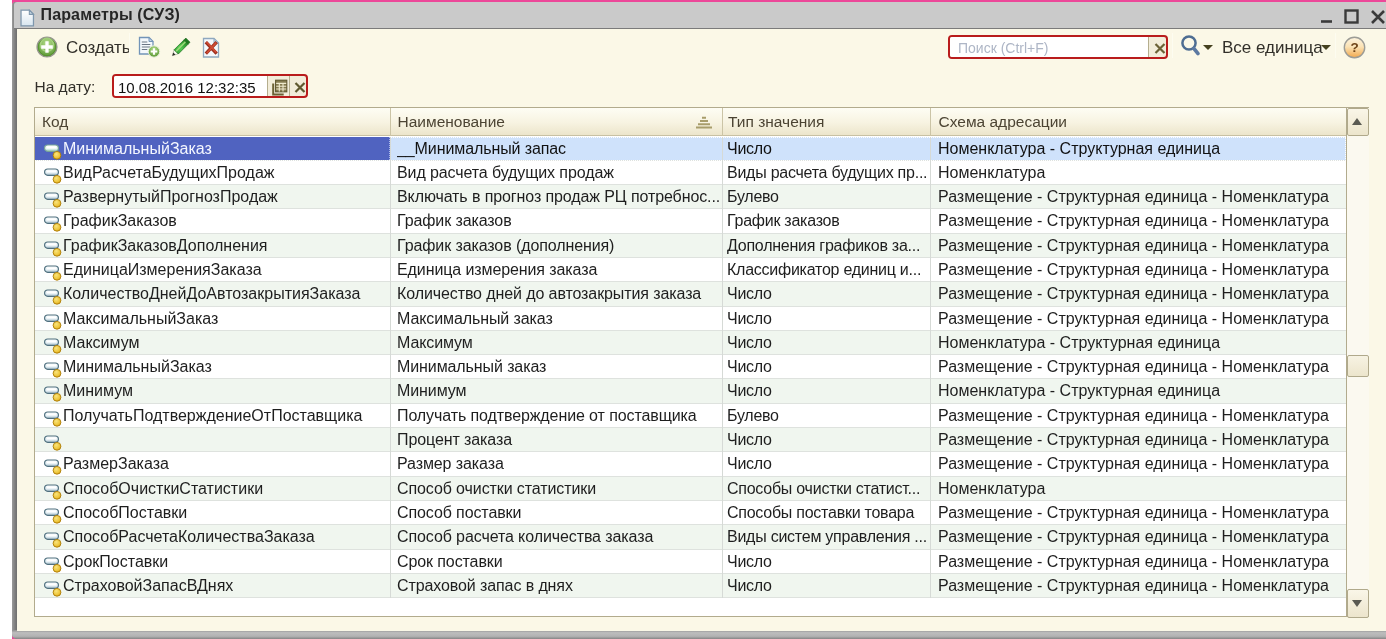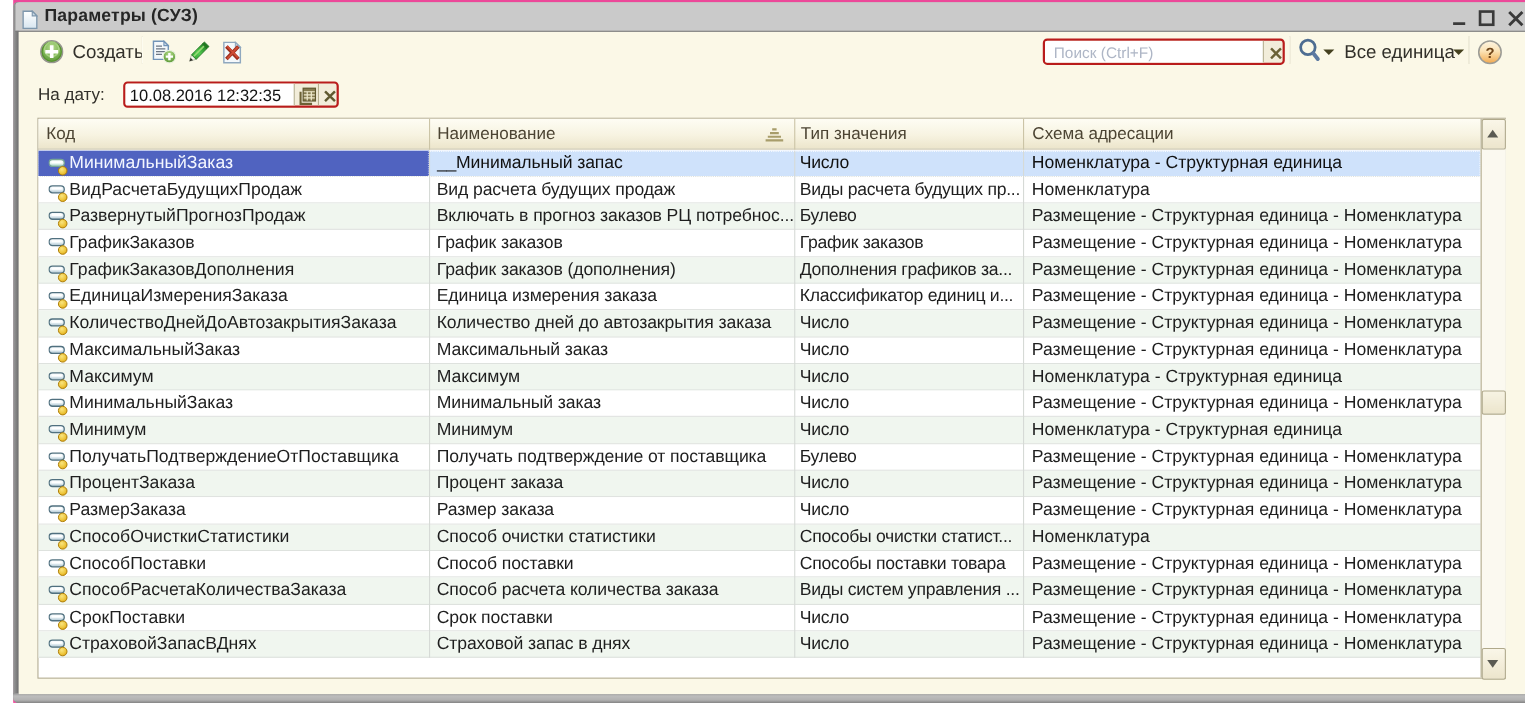--- a/index.html
+++ b/index.html
@@ -249,21 +249,21 @@
                 <stop offset="0" stop-color="#f9e47e"></stop>
                 <stop offset="0.6" stop-color="#eec63c"></stop>
                 <stop offset="1" stop-color="#d99f13"></stop>
               </radialGradient>
   </defs>
   <rect x="0.6" y="8" width="13.8" height="6.3" rx="3.1" fill="url(#capg)" stroke="#50707f" stroke-width="1.2"></rect>
   <path d="M3 10.4 h9.2" stroke="#ffffff" stroke-width="1.8"></path>
   <circle cx="13" cy="18.3" r="3.9" fill="url(#goldg)" stroke="#ad7d08" stroke-width="0.9"></circle>
 </svg>
           <span class="c0">РазвернутыйПрогнозПродаж</span>
-          <span class="c1">Включать в прогноз заказов РЦ потребнос...</span>
+          <span class="c1">Включать в прогноз продаж РЦ потребнос...</span>
           <span class="c2">Булево</span>
           <span class="c3">Размещение - Структурная единица - Номенклатура</span>
         </div>
         <div class="row">
           <svg class="icon" viewBox="0 0 18 24">
   <defs>
    <linearGradient id="capg" x1="0" y1="0" x2="0" y2="1">
                 <stop offset="0" stop-color="#fafdfe"></stop>
                 <stop offset="0.55" stop-color="#e6f0f5"></stop>
                 <stop offset="1" stop-color="#a9c1cd"></stop>
@@ -528,21 +528,20 @@
    <radialGradient id="goldg" cx="0.4" cy="0.35" r="0.75">
                 <stop offset="0" stop-color="#f9e47e"></stop>
                 <stop offset="0.6" stop-color="#eec63c"></stop>
                 <stop offset="1" stop-color="#d99f13"></stop>
               </radialGradient>
   </defs>
   <rect x="0.6" y="8" width="13.8" height="6.3" rx="3.1" fill="url(#capg)" stroke="#50707f" stroke-width="1.2"></rect>
   <path d="M3 10.4 h9.2" stroke="#ffffff" stroke-width="1.8"></path>
   <circle cx="13" cy="18.3" r="3.9" fill="url(#goldg)" stroke="#ad7d08" stroke-width="0.9"></circle>
 </svg>
-          <span class="c0">ПроцентЗаказа</span>
           <span class="c1">Процент заказа</span>
           <span class="c2">Число</span>
           <span class="c3">Размещение - Структурная единица - Номенклатура</span>
         </div>
         <div class="row">
           <svg class="icon" viewBox="0 0 18 24">
   <defs>
    <linearGradient id="capg" x1="0" y1="0" x2="0" y2="1">
                 <stop offset="0" stop-color="#fafdfe"></stop>
                 <stop offset="0.55" stop-color="#e6f0f5"></stop>

